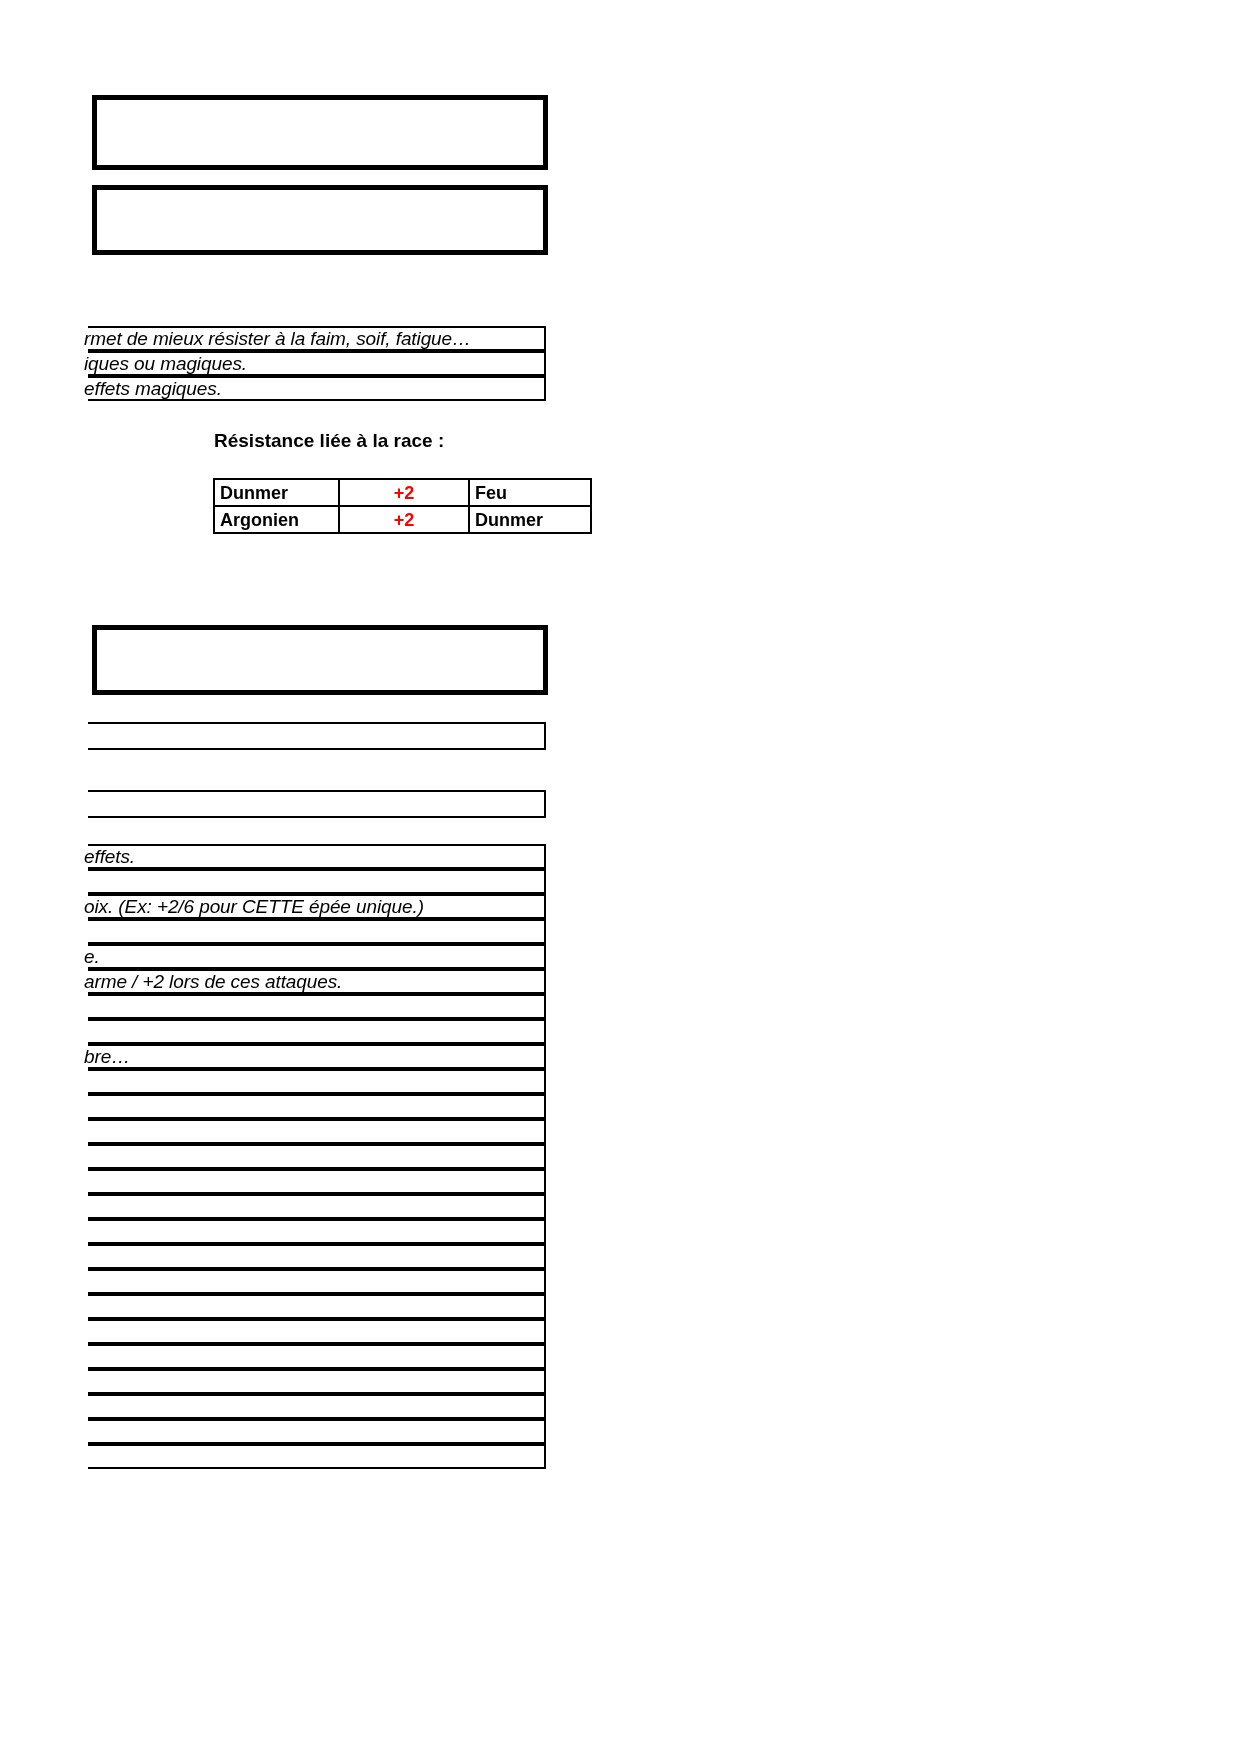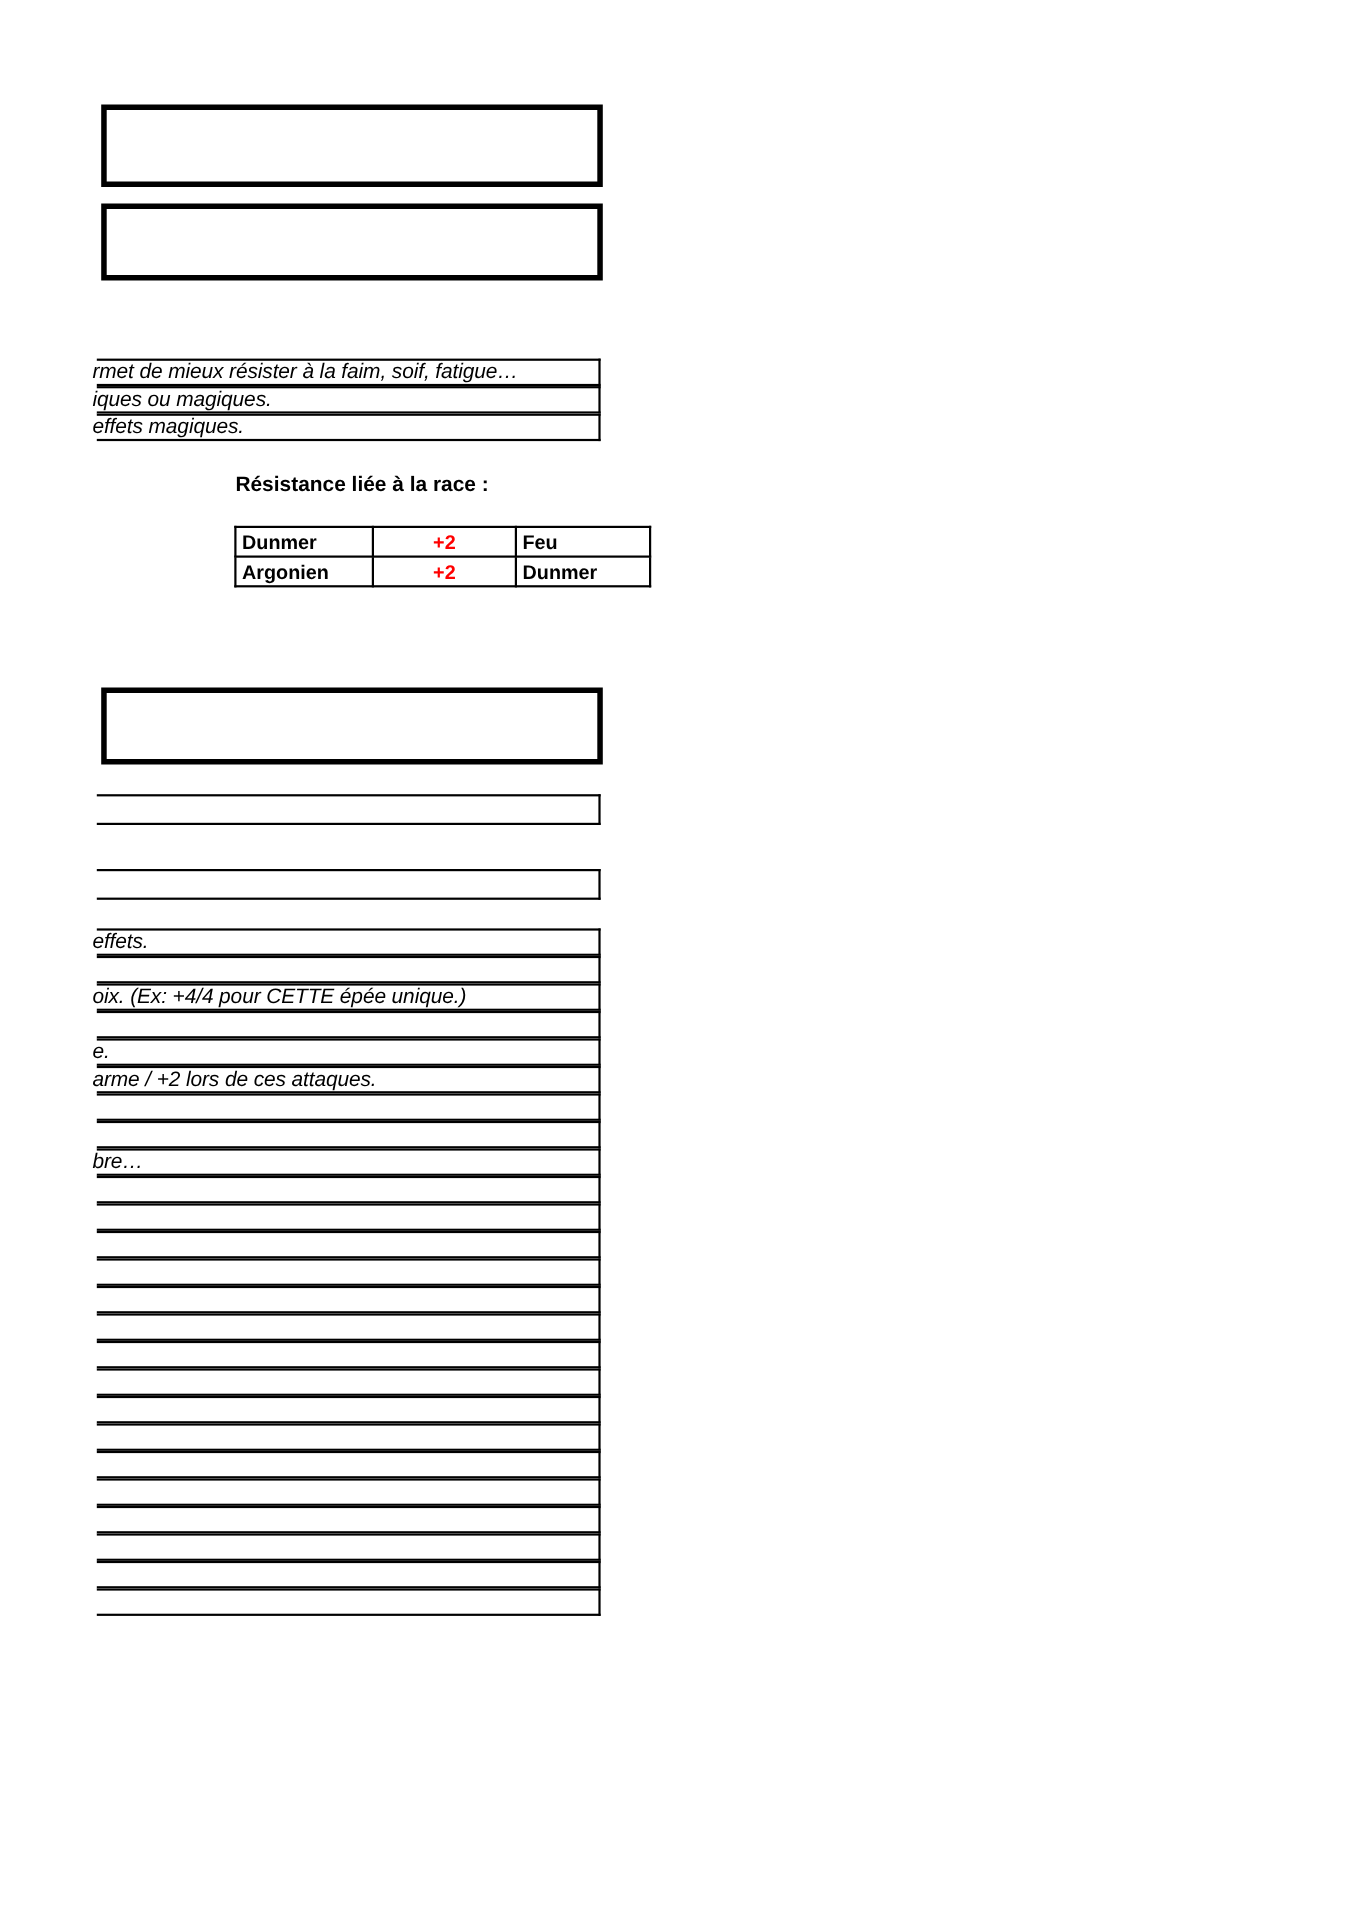--- a/index.html
+++ b/index.html
@@ -133,21 +133,21 @@
   </div>
 
   <div id="detail-rows">
       <div class="band row-thin" style="left: 88px; top: 844px; width: 458px; height: 25px;">
         <span class="row-text" style="left: -4px;">effets.</span>
       </div>
       <div class="band row-thin" style="left: 88px; top: 869px; width: 458px; height: 25px;">
         <span class="row-text" style="left: -4px;"></span>
       </div>
       <div class="band row-thin" style="left: 88px; top: 894px; width: 458px; height: 25px;">
-        <span class="row-text" style="left: -4px;">oix. (Ex: +4/4 pour CETTE épée unique.)</span>
+        <span class="row-text" style="left: -4px;">oix. (Ex: +2/6 pour CETTE épée unique.)</span>
       </div>
       <div class="band row-thin" style="left: 88px; top: 919px; width: 458px; height: 25px;">
         <span class="row-text" style="left: -4px;"></span>
       </div>
       <div class="band row-thin" style="left: 88px; top: 944px; width: 458px; height: 25px;">
         <span class="row-text" style="left: -4px;">e.</span>
       </div>
       <div class="band row-thin" style="left: 88px; top: 969px; width: 458px; height: 25px;">
         <span class="row-text" style="left: -4px;">arme / +2 lors de ces attaques.</span>
       </div>

